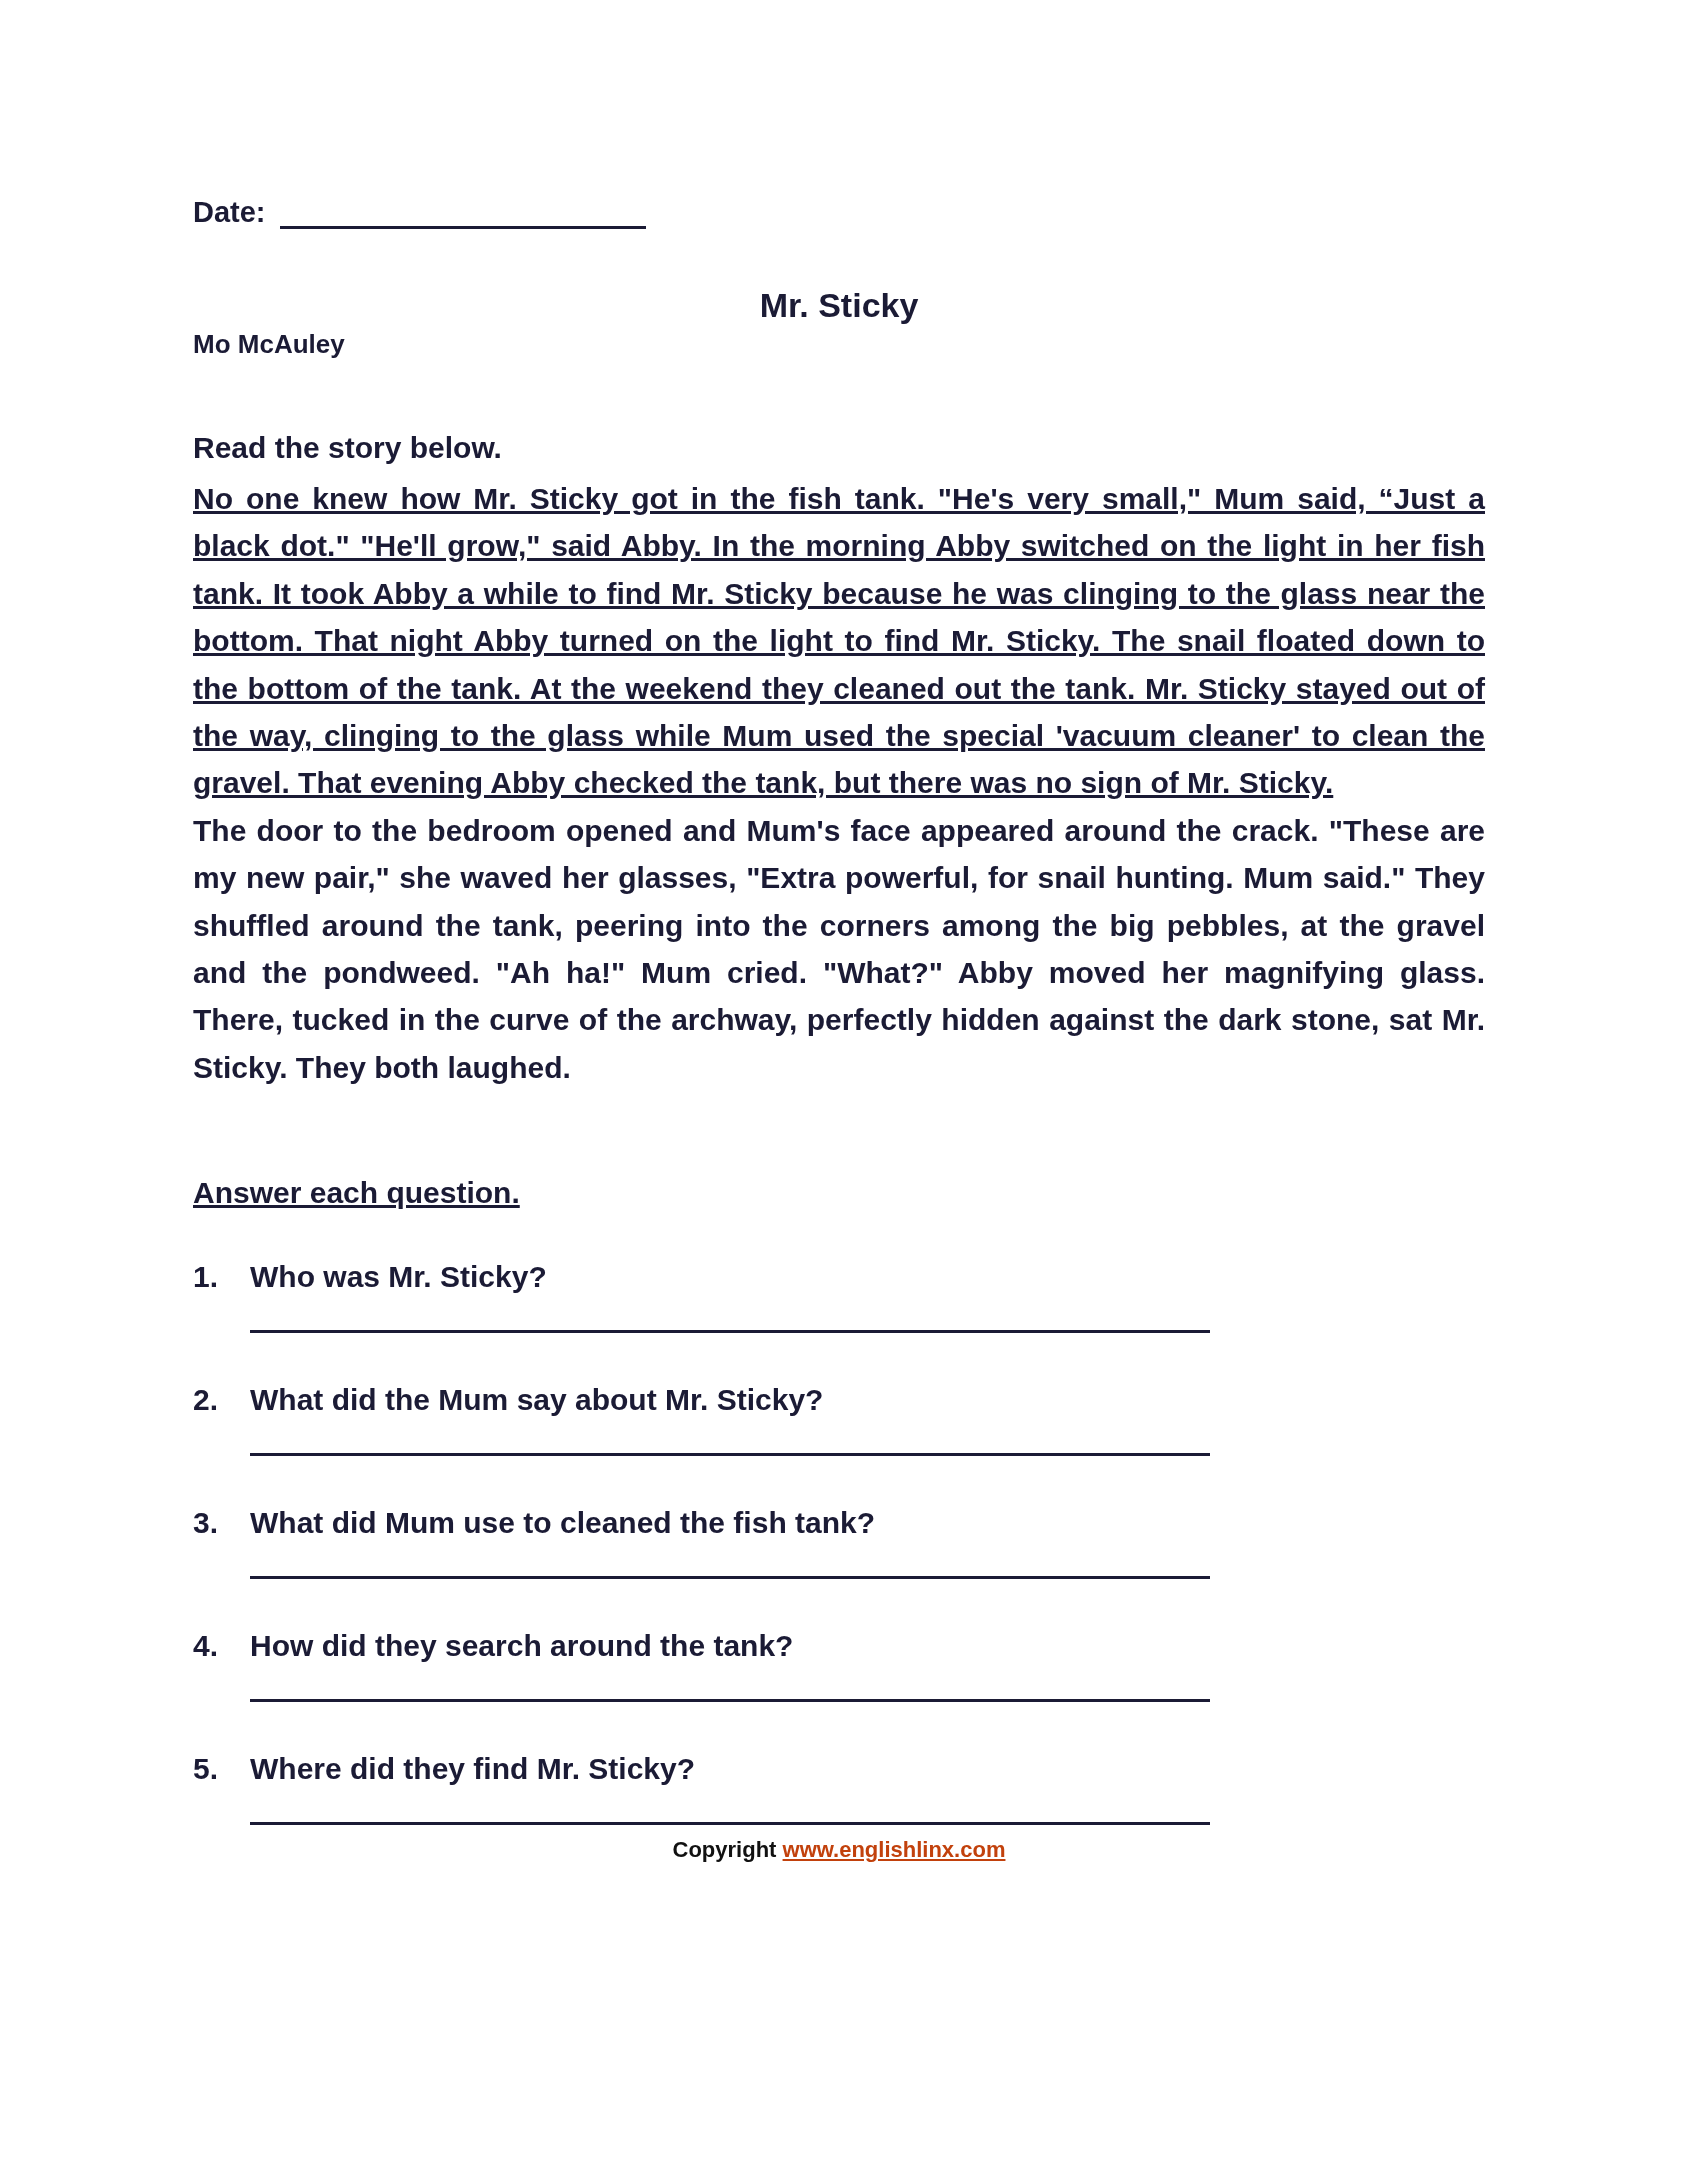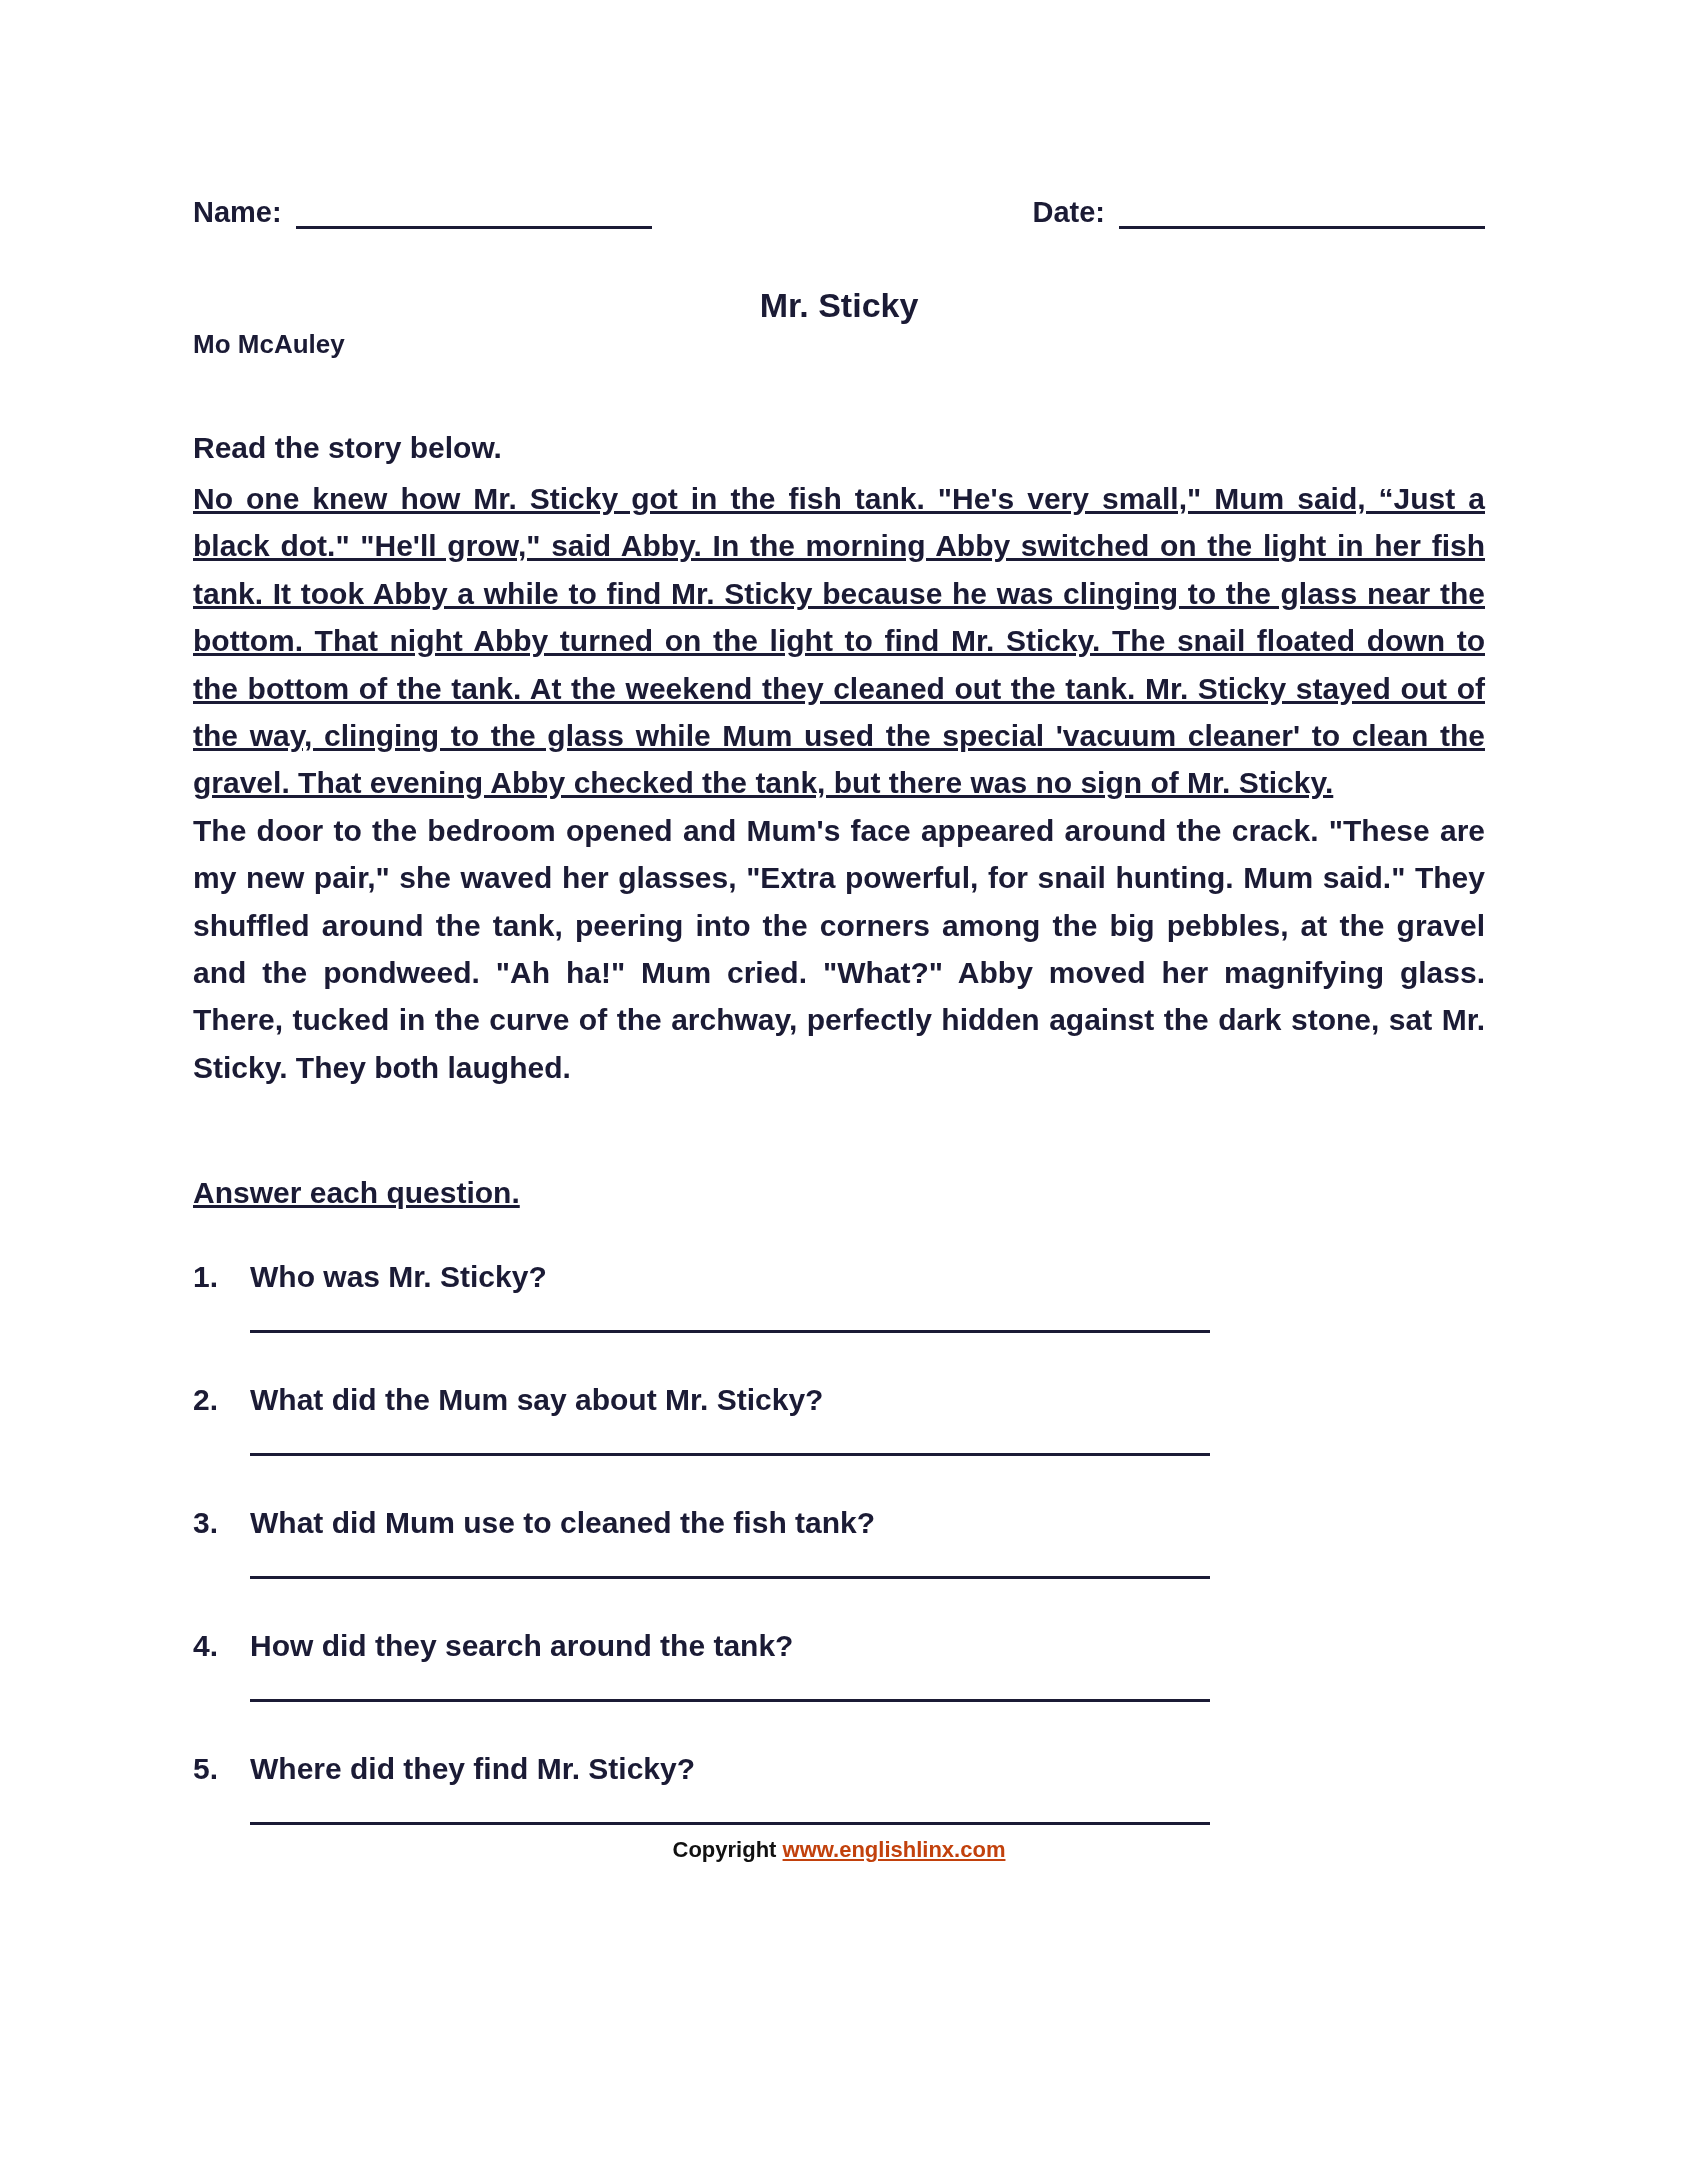--- a/index.html
+++ b/index.html
@@ -85,24 +85,20 @@
     cursor: pointer;
   }
 </style>
 </head>
 <body>
 
 <div class="page">
 
   <div class="header-row">
     <div class="field-group">
-      <span class="field-label">Name:</span>
-      <span class="blank name-blank"></span>
-    </div>
-    <div class="field-group">
       <span class="field-label">Date:</span>
       <span class="blank date-blank"></span>
     </div>
   </div>
 
 
   <h2 class="story-title">Mr. Sticky</h2>
   <div class="story-author">Mo McAuley</div>
 
   <div class="instructions">Read the story below.</div>

